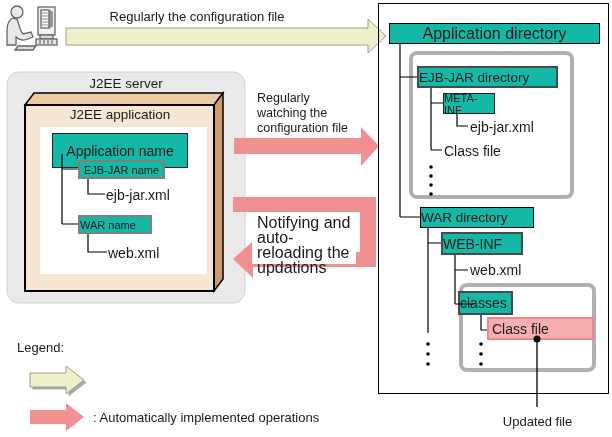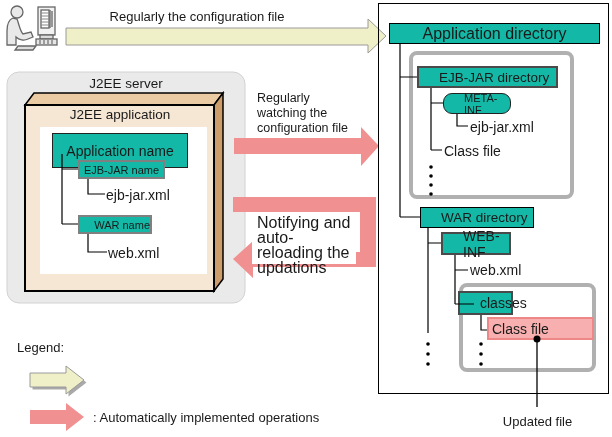--- a/index.html
+++ b/index.html
@@ -11,21 +11,21 @@
   .pre{white-space:pre-line;}
   .ctr{text-align:center;}
   .box{background:#14b8a6;display:flex;align-items:center;}
   .b1{border:1px solid #000;}
   .b15{border:1.5px solid #222;}
   .b2g{border:2px solid #808080;}
   .b2d{border:2px solid #4a4a4a;}
   .grp{border:4px solid #b0b0b0;border-radius:8px;background:transparent;}
   .big{font-size:14px;}
   .sm{font-size:11px;}
-  .padl{padding-left:20px;}
+  .padl{padding-left:0;}
 </style>
 </head>
 <body>
 
 <div id="canvas">
 
   <svg class="layer" width="612" height="437">
 
     <rect x="7" y="72" width="238" height="231" rx="12" fill="#EAEAEA" stroke="#d2d2d2"></rect>
 
@@ -68,51 +68,51 @@
   <div class="abs txt ctr" style="left:8px;top:76px;width:236px;font-size:13.5px;">J2EE server</div>
   <div class="abs txt ctr" style="left:26px;top:107px;width:188px;font-size:13.5px;">J2EE application</div>
   <div class="abs" style="left:40px;top:127px;width:167px;height:147px;background:#fff;"></div>
   <div class="abs box b15 big" style="left:52px;top:133px;width:136px;height:35px;justify-content:center;">
     <span>Application name</span>
   </div>
   <div class="abs box b2g sm" style="left:78px;top:160px;width:87px;height:19px;justify-content:center;">
     <span>EJB-JAR name</span>
   </div>
   <div class="abs big" style="left:106px;top:187px;">ejb-jar.xml</div>
-  <div class="abs box b2g sm" style="left:78px;top:215px;width:74px;height:19px;justify-content:flex-end;">
+  <div class="abs box b2g sm" style="left:78px;top:215px;width:74px;height:19px;justify-content:flex-start;">
     <span>WAR name</span>
   </div>
   <div class="abs big" style="left:108px;top:245px;">web.xml</div>
 
   <div class="abs pre" style="left:257px;top:91px;font-size:12.5px;line-height:15px;">Regularly
 watching the
 configuration file</div>
   <div class="abs pre" style="left:252px;top:214px;width:104px;height:50px;background:#fff;padding:1px 0 0 5px;font-size:16px;line-height:15px;">Notifying and auto-
 reloading the
 updations</div>
 
   <div class="abs" style="left:378px;top:3px;width:231px;height:391px;border:1px solid #000;"></div>
   <div class="abs box b1 ctr" style="left:389px;top:23px;width:211px;height:21px;justify-content:center;">
     <span>Application directory</span>
   </div>
 
   <div class="abs grp" style="left:409px;top:51px;width:165px;height:148px;"></div>
   <div class="abs box b2d padl" style="left:417px;top:66px;width:141px;height:22px;font-size:13.5px;">
     <span>EJB-JAR directory</span>
   </div>
-  <div class="abs box b15 sm padl" style="left:443px;top:93px;width:68px;height:21px;border-radius:9px;">
+  <div class="abs box b15 sm padl" style="left:443px;top:93px;width:52px;height:21px;">
     <span>META-INF</span>
   </div>
   <div class="abs big" style="left:470px;top:119px;">ejb-jar.xml</div>
   <div class="abs big" style="left:444px;top:143px;">Class file</div>
 
   <div class="abs box b1 padl" style="left:420px;top:207px;width:114px;height:21px;font-size:13.5px;">
     <span>WAR directory</span>
   </div>
-  <div class="abs box b2d big padl" style="left:441px;top:232px;width:70px;height:23px;">
+  <div class="abs box b2d big padl" style="left:441px;top:232px;width:82px;height:23px;">
     <span>WEB-INF</span>
   </div>
   <div class="abs big" style="left:470px;top:262px;">web.xml</div>
 
   <div class="abs grp" style="left:459px;top:283px;width:137px;height:89px;"></div>
   <div class="abs box b2d big padl" style="left:458px;top:291px;width:55px;height:24px;">
     <span>classes</span>
   </div>
   <div class="abs box big" style="left:487px;top:317px;width:107px;height:23px;background:#F8AFAF;border:2px solid #EE8888;padding-left:3px;">
     <span>Class file</span>

